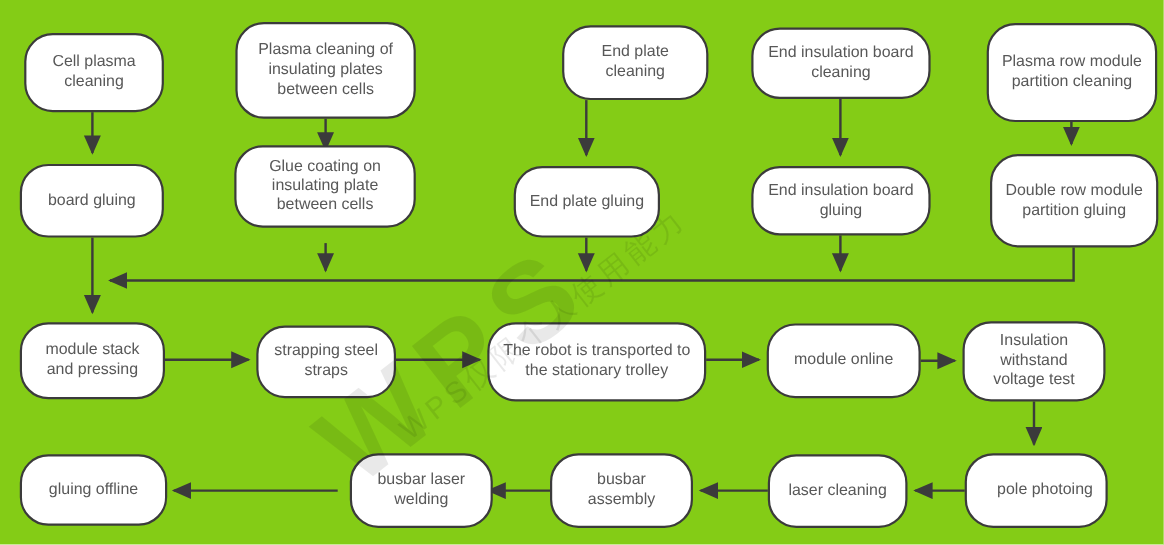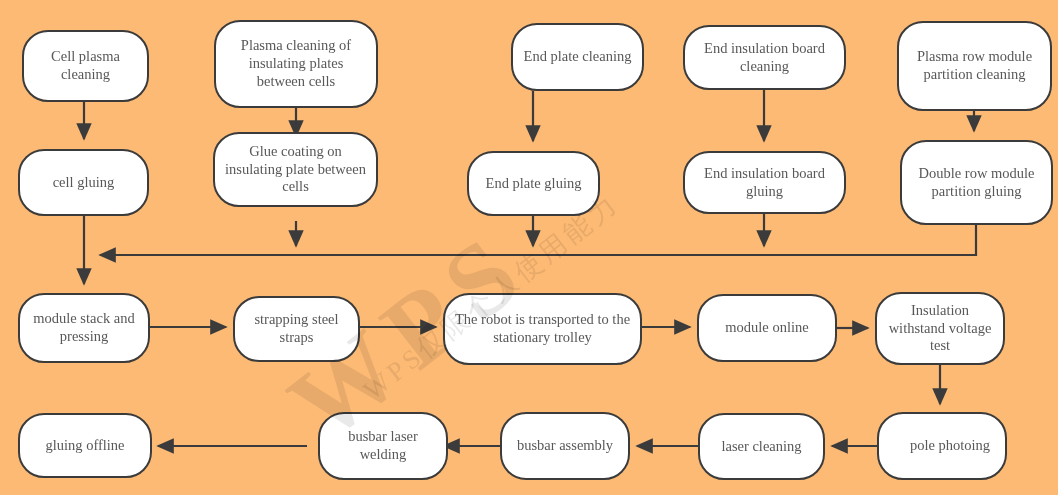--- a/index.html
+++ b/index.html
@@ -1,18 +1,18 @@
 <!DOCTYPE html>
 <html><head>
 <meta charset="utf-8">
 <style>
   html,body{margin:0;padding:0;background:#fff;}
   .canvas{
-    position:relative;width:1058px;height:495px;background:#fdba74;
-    font-family:Liberation Serif, serif;overflow:hidden;
+    position:relative;width:1058px;height:495px;background:#84cc16;
+    font-family:Liberation Sans, sans-serif;overflow:hidden;
   }
   .edges{position:absolute;left:0;top:0;z-index:1;}
   .node{
     position:absolute;z-index:2;box-sizing:border-box;
     border:2.2px solid #3b3b3b;border-radius:26px;background:#ffffff;
     display:flex;align-items:center;justify-content:center;text-align:center;
     color:#585858;font-size:14.5px;line-height:1.22;padding:4px 9px;
   }
   .watermark{
     position:absolute;z-index:3;pointer-events:none;
@@ -57,21 +57,21 @@
       <line x1="307" y1="446" x2="158" y2="446" marker-end="url(#ah)"></line>
     </g>
   </svg>
 
   <div class="node" style="left:22px;top:30px;width:127px;height:72px;">Cell plasma cleaning</div>
   <div class="node" style="left:214px;top:20px;width:164px;height:88px;">Plasma cleaning of insulating plates between cells</div>
   <div class="node" style="left:467px;top:23px;width:133px;height:68px;margin-left:44px;">End plate cleaning</div>
   <div class="node" style="left:683px;top:25px;width:163px;height:65px;">End insulation board cleaning</div>
   <div class="node" style="left:897px;top:21px;width:155px;height:90px;">Plasma row module partition cleaning</div>
 
-  <div class="node" style="left:18px;top:149px;width:131px;height:67px;">cell gluing</div>
+  <div class="node" style="left:18px;top:149px;width:131px;height:67px;">board gluing</div>
   <div class="node" style="left:213px;top:132px;width:165px;height:75px;">Glue coating on insulating plate between cells</div>
   <div class="node" style="left:467px;top:151px;width:133px;height:65px;">End plate gluing</div>
   <div class="node" style="left:683px;top:151px;width:163px;height:63px;">End insulation board gluing</div>
   <div class="node" style="left:900px;top:140px;width:153px;height:85px;">Double row module partition gluing</div>
 
   <div class="node" style="left:18px;top:293px;width:132px;height:70px;">module stack and pressing</div>
   <div class="node" style="left:233px;top:296px;width:127px;height:66px;">strapping steel straps</div>
   <div class="node" style="left:443px;top:293px;width:199px;height:72px;">The robot is transported to the stationary trolley</div>
   <div class="node" style="left:697px;top:294px;width:140px;height:68px;">module online</div>
   <div class="node" style="left:875px;top:292px;width:130px;height:73px;">Insulation withstand voltage test</div>

